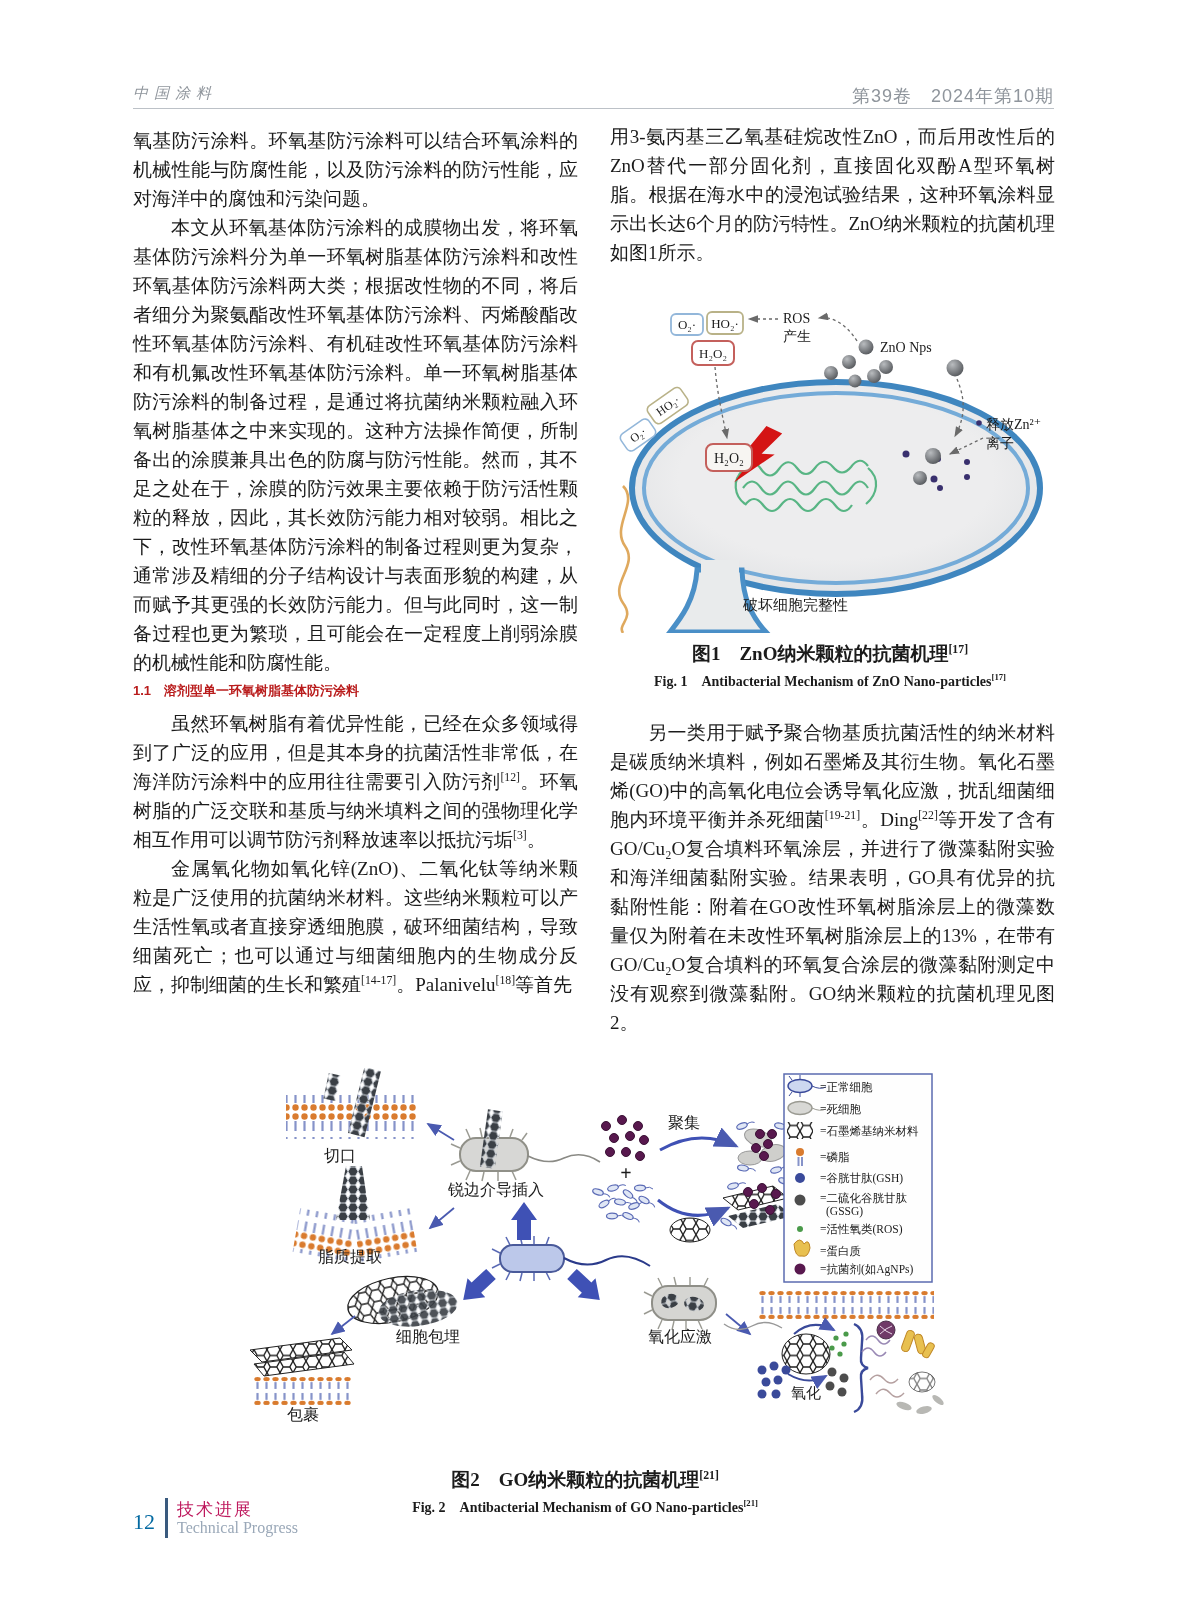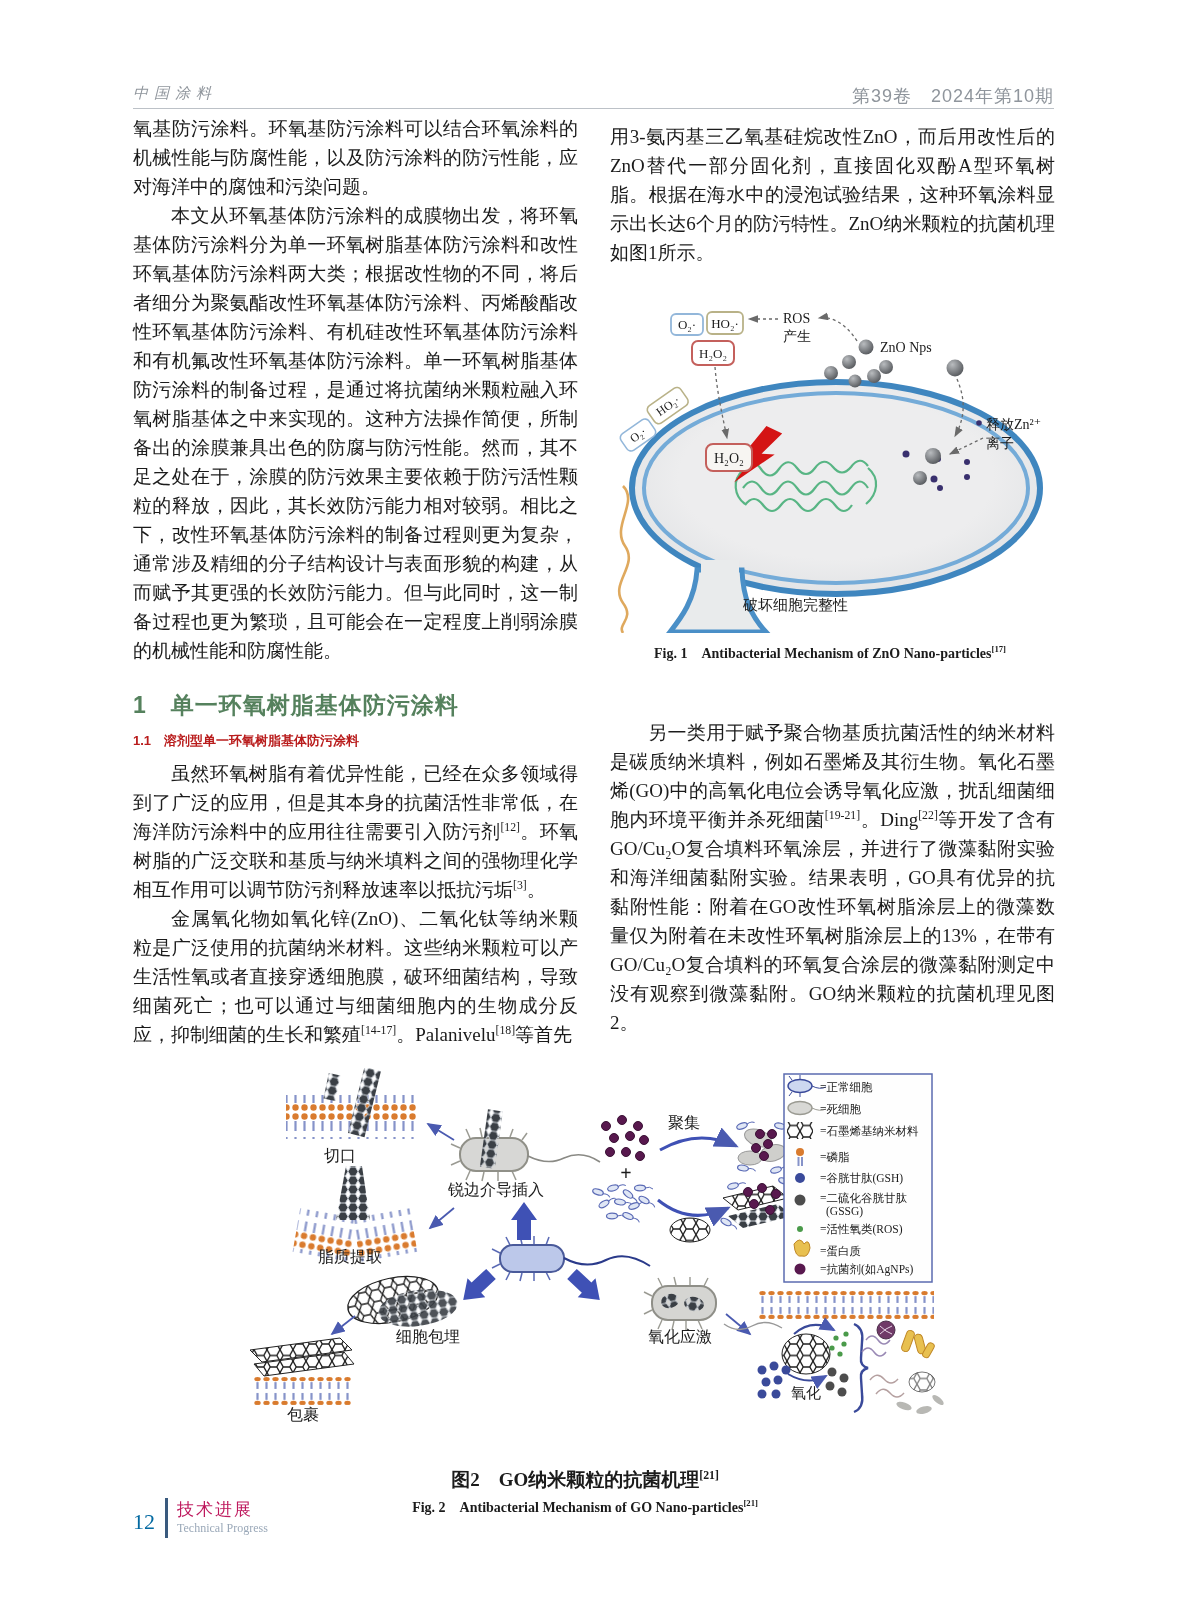--- a/index.html
+++ b/index.html
@@ -9,21 +9,21 @@
     font-family:"Liberation Serif","DejaVu Serif",serif; color:#1b1b1b; overflow:hidden;
   }
   
   .hdr-left { position:absolute; left:133px; top:84px; font-family:"Liberation Sans",sans-serif;
     font-size:15px; color:#8f959c; letter-spacing:6px;font-style:italic; }
   .hdr-right { position:absolute; right:133px; top:84px; font-family:"Liberation Sans",sans-serif;
     font-size:18px; color:#8f959c; letter-spacing:1px; }
   .hdr-rule { position:absolute; left:133px; top:108px; width:921px; height:1px; background:#bcc1c7; }
   
   .col { position:absolute; width:445px; font-size:19px; line-height:29px; text-align:justify; }
-  .col-left { left:133px; top:114px; }
+  .col-left { left:133px; top:126px; }
   .col-right-1 { left:610px; top:122px; }
   .col-right-2 { left:610px; top:718px; }
   .para { text-align:justify; }
   .indent { text-indent:2em; }
   sup { font-size:0.62em; line-height:0; vertical-align:super; }
   .sec-h1 { margin-top:24px; margin-bottom:6px; font-family:"Liberation Sans",sans-serif;
     font-weight:bold; font-size:23px; line-height:32px; color:#55815d; text-align:left; text-indent:0; letter-spacing:1px;}
   .sec-h2 { margin-bottom:4px; font-family:"Liberation Sans",sans-serif;
     font-weight:bold; font-size:13px; line-height:28px; color:#b91c1c; text-align:left; text-indent:0; }
   
@@ -33,36 +33,35 @@
   .fig2-cap { position:absolute; left:230px; top:1426px; width:710px; text-align:center;margin-top:40px; }
   .cap-zh { font-weight:bold; font-size:19px; line-height:28px; }
   .cap-en { font-weight:bold; font-size:14px; line-height:27px; }
   
   .footer { position:absolute; left:133px; top:1498px; display:flex; align-items:center; }
   .pg-num { font-size:22px; color:#0369a1; margin-right:10px; margin-top:8px;}
   .pg-bar { width:3px; height:40px; background:#3a5a7e; margin-right:9px; }
   .pg-col { display:flex; flex-direction:column; }
   .pg-zh { font-family:"Liberation Sans",sans-serif; font-weight:normal; font-size:17px;
     color:#be185d; letter-spacing:2px; line-height:20px;}
-  .pg-en { font-size:12px; color:#9aa8b8; line-height:16px; }
+  .pg-en { font-size:16px; color:#9aa8b8; line-height:16px; }
   svg text { font-family:"Liberation Serif","DejaVu Serif",serif; fill:#1b1b1b; }
 </style>
 </head>
 <body>
 
 <div class="page">
 
   <div class="hdr-left">中国涂料</div>
   <div class="hdr-right">第39卷　2024年第10期</div>
   <div class="hdr-rule"></div>
 
   <div class="col col-left">
     <div class="para">氧基防污涂料。环氧基防污涂料可以结合环氧涂料的机械性能与防腐性能，以及防污涂料的防污性能，应对海洋中的腐蚀和污染问题。</div>
     <div class="para indent">本文从环氧基体防污涂料的成膜物出发，将环氧基体防污涂料分为单一环氧树脂基体防污涂料和改性环氧基体防污涂料两大类；根据改性物的不同，将后者细分为聚氨酯改性环氧基体防污涂料、丙烯酸酯改性环氧基体防污涂料、有机硅改性环氧基体防污涂料和有机氟改性环氧基体防污涂料。单一环氧树脂基体防污涂料的制备过程，是通过将抗菌纳米颗粒融入环氧树脂基体之中来实现的。这种方法操作简便，所制备出的涂膜兼具出色的防腐与防污性能。然而，其不足之处在于，涂膜的防污效果主要依赖于防污活性颗粒的释放，因此，其长效防污能力相对较弱。相比之下，改性环氧基体防污涂料的制备过程则更为复杂，通常涉及精细的分子结构设计与表面形貌的构建，从而赋予其更强的长效防污能力。但与此同时，这一制备过程也更为繁琐，且可能会在一定程度上削弱涂膜的机械性能和防腐性能。</div>
-    <div class="sec-h1">1　单一环氧树脂基体防污涂料</div>
     <div class="sec-h2">1.1　溶剂型单一环氧树脂基体防污涂料</div>
     <div class="para indent">虽然环氧树脂有着优异性能，已经在众多领域得到了广泛的应用，但是其本身的抗菌活性非常低，在海洋防污涂料中的应用往往需要引入防污剂<sup>[12]</sup>。环氧树脂的广泛交联和基质与纳米填料之间的强物理化学相互作用可以调节防污剂释放速率以抵抗污垢<sup>[3]</sup>。</div>
     <div class="para indent">金属氧化物如氧化锌(ZnO)、二氧化钛等纳米颗粒是广泛使用的抗菌纳米材料。这些纳米颗粒可以产生活性氧或者直接穿透细胞膜，破环细菌结构，导致细菌死亡；也可以通过与细菌细胞内的生物成分反应，抑制细菌的生长和繁殖<sup>[14-17]</sup>。Palanivelu<sup>[18]</sup>等首先</div>
   </div>
 
   <div class="col col-right-1">
     <div class="para">用3-氨丙基三乙氧基硅烷改性ZnO，而后用改性后的ZnO替代一部分固化剂，直接固化双酚A型环氧树脂。根据在海水中的浸泡试验结果，这种环氧涂料显示出长达6个月的防污特性。ZnO纳米颗粒的抗菌机理如图1所示。</div>
   </div>
 
   <div class="fig1-wrap">
@@ -157,20 +156,21 @@
         <circle cx="374" cy="189" r="3"></circle>
           <circle cx="347" cy="200" r="3"></circle>
       </g>
       <circle cx="340" cy="168" r="8" fill="url(#f1sph)"></circle>
       <circle cx="327" cy="190" r="7" fill="url(#f1sph)"></circle>
 
       <text x="150" y="322" font-size="15">破坏细胞完整性</text>
     </svg>
   </div>
   <div class="fig1-cap">
+    <div class="cap-zh">图1　ZnO纳米颗粒的抗菌机理<sup>[17]</sup></div>
     <div class="cap-en">Fig. 1　Antibacterial Mechanism of ZnO Nano-particles<sup>[17]</sup></div>
   </div>
 
   <div class="col col-right-2">
     <div class="para indent">另一类用于赋予聚合物基质抗菌活性的纳米材料是碳质纳米填料，例如石墨烯及其衍生物。氧化石墨烯(GO)中的高氧化电位会诱导氧化应激，扰乱细菌细胞内环境平衡并杀死细菌<sup>[19-21]</sup>。Ding<sup>[22]</sup>等开发了含有GO/Cu₂O复合填料环氧涂层，并进行了微藻黏附实验和海洋细菌黏附实验。结果表明，GO具有优异的抗黏附性能：附着在GO改性环氧树脂涂层上的微藻数量仅为附着在未改性环氧树脂涂层上的13%，在带有GO/Cu₂O复合填料的环氧复合涂层的微藻黏附测定中没有观察到微藻黏附。GO纳米颗粒的抗菌机理见图2。</div>
   </div>
 
   <div class="fig2-wrap">
     <svg width="760" height="362" viewBox="0 0 760 362">
       <defs>

